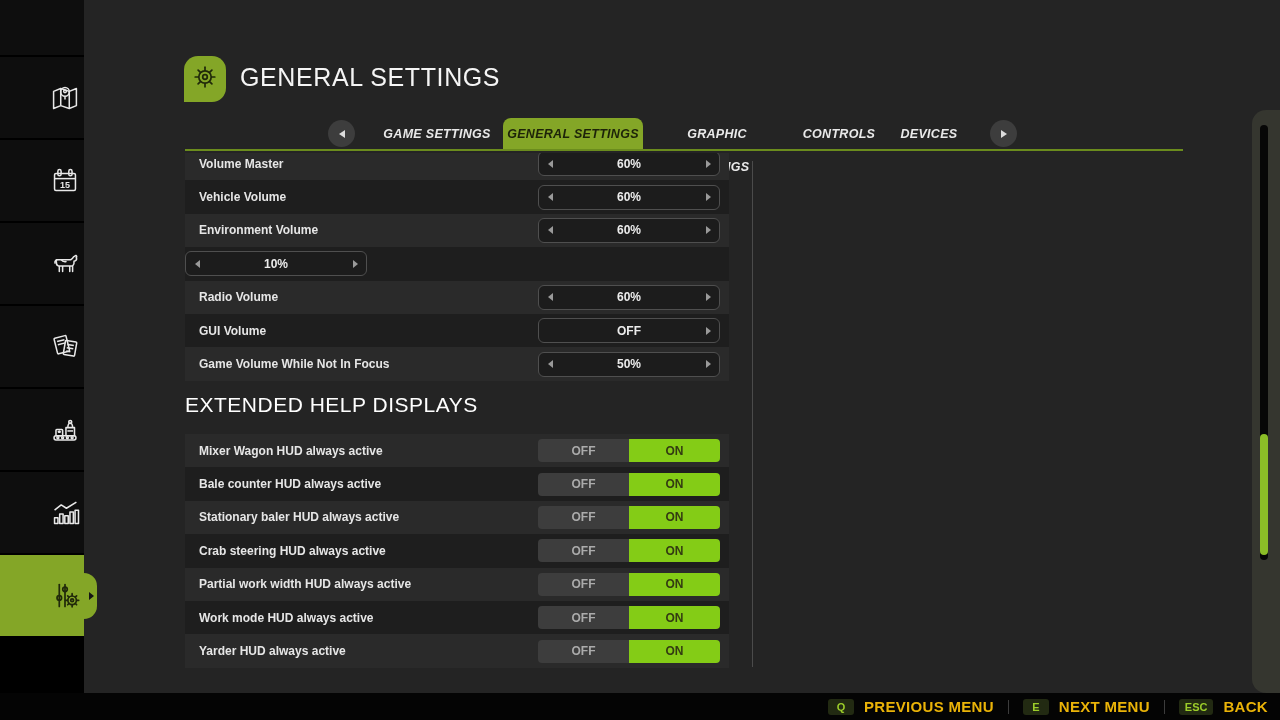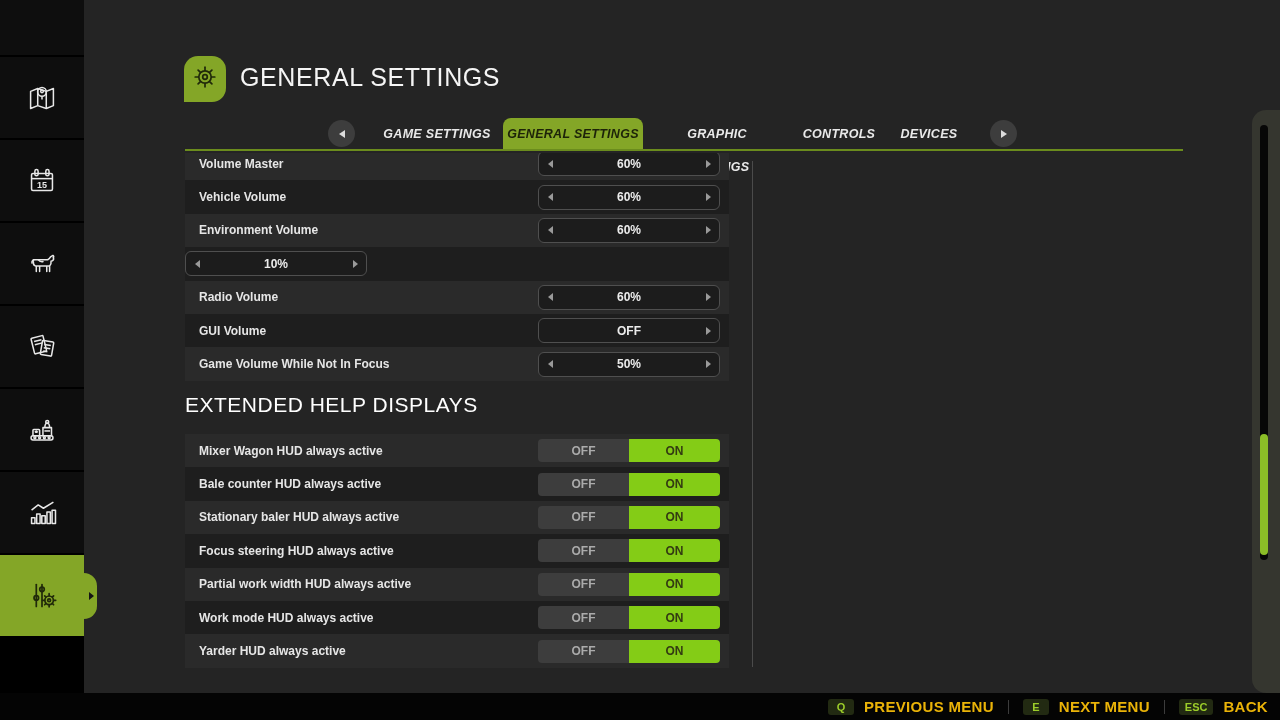--- a/index.html
+++ b/index.html
@@ -1,21 +1,21 @@
 <!DOCTYPE html>
 <html><head>
 <meta charset="utf-8">
 <style>
   html,body{margin:0;padding:0;background:#000;}
   .stage{position:relative;width:1280px;height:720px;overflow:hidden;
          background:#242424;font-family:"Liberation Sans",sans-serif;}
 
   
   .sidebar{position:absolute;left:0;top:0;width:84px;height:720px;background:#000;}
-  .cell{width:84px;display:flex;align-items:center;justify-content:center;
+  .cell{width:84px;display:flex;align-items:center;justify-content:flex-end;
         background:#0e0e0e;border-bottom:2px solid #000;box-sizing:border-box;}
   .cell.empty{height:57px;}
   .cell.icon-cell{height:83px;}
   .cell.active{background:#84a627;position:relative;}
   .cell svg{display:block;}
   .bump{position:absolute;right:-13px;top:50%;transform:translateY(-50%);
         width:13px;height:46px;background:#84a627;border-radius:0 23px 23px 0;}
   .bump::after{content:"";position:absolute;right:3px;top:50%;transform:translateY(-50%);
         border-left:5px solid #151515;border-top:4px solid transparent;border-bottom:4px solid transparent;}
 
@@ -324,21 +324,21 @@
       </span>
     </div>
     <div class="row">
       <span class="row-label">Stationary baler HUD always active</span>
       <span class="toggle">
         <span class="seg off">OFF</span>
         <span class="seg on">ON</span>
       </span>
     </div>
     <div class="row">
-      <span class="row-label">Focus steering HUD always active</span>
+      <span class="row-label">Crab steering HUD always active</span>
       <span class="toggle">
         <span class="seg off">OFF</span>
         <span class="seg on">ON</span>
       </span>
     </div>
     <div class="row">
       <span class="row-label">Partial work width HUD always active</span>
       <span class="toggle">
         <span class="seg off">OFF</span>
         <span class="seg on">ON</span>

